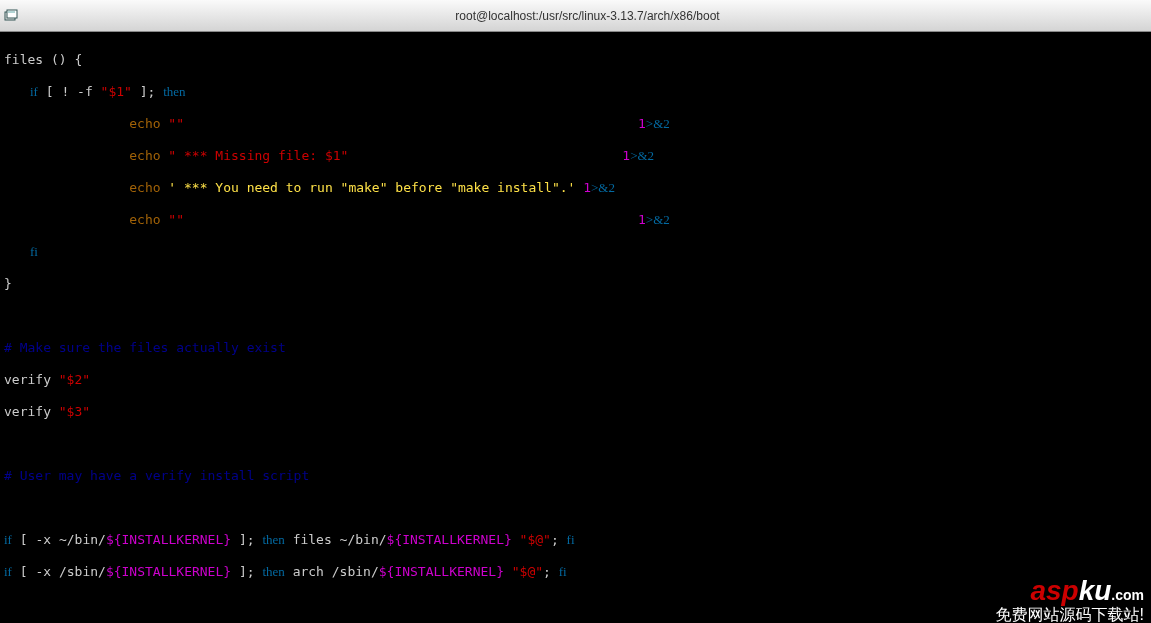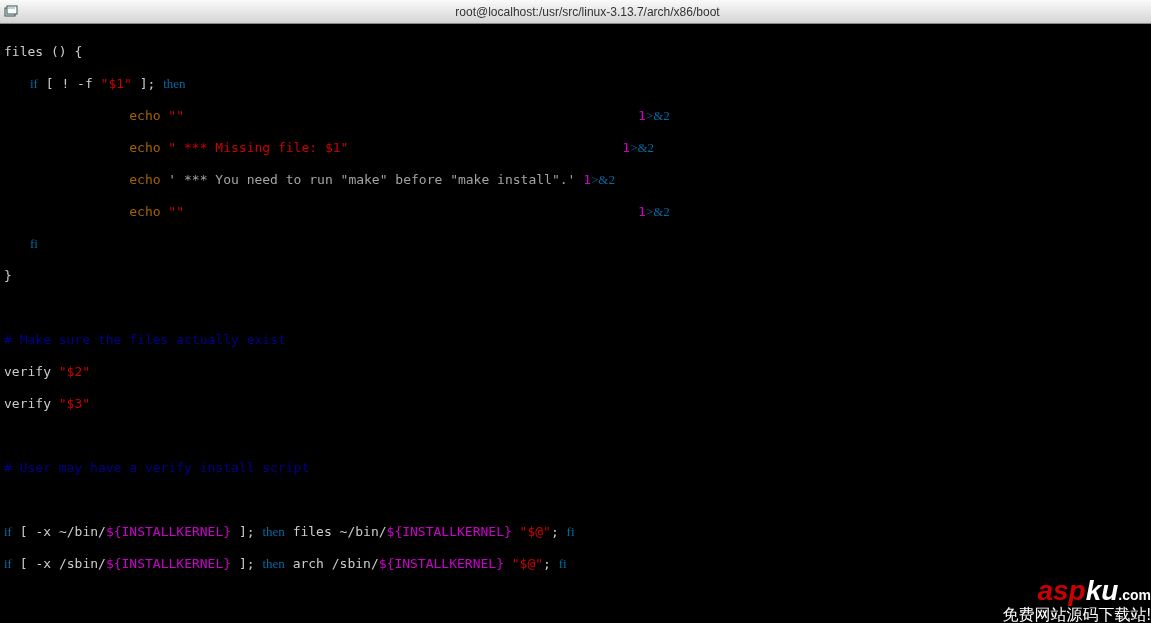--- a/index.html
+++ b/index.html
@@ -9,21 +9,21 @@
       font-size: 13px;
       line-height: 16px;
       color: #cccccc;
       width: 1151px;
       height: 623px;
       overflow: hidden;
       position: relative;
     }
     .titlebar {
       background: linear-gradient(to bottom, #fafafa, #d4d4d4);
-      height: 24px;
+      height: 32px;
       display: flex;
       align-items: center;
       color: #333;
       font-family: sans-serif;
       font-size: 12px;
       border-bottom: 1px solid #888;
     }
     .titlebar-icon {
       margin-left: 4px;
       margin-right: 6px;
@@ -37,28 +37,28 @@
       flex: 1;
       text-align: center;
     }
     .terminal {
       padding: 4px;
       white-space: pre;
     }
     .c-default { color: #cccccc; }
     .c-yellow { color: #0369a1; font-family: Liberation Serif, serif; }
     .c-red { color: #cd0000; }
-    .c-darkred { color: #a3a3a3; }
+    .c-darkred { color: #fde047; }
     .c-darkblue { color: #00008b; }
     .c-magenta { color: #cd00cd; }
     .c-green { color: #a16207; }
     .watermark {
       position: absolute;
       bottom: 0;
-      right: 0;
+      right: 7px;
       text-align: right;
       font-family: sans-serif;
     }
     .watermark-main {
       font-size: 28px;
       font-weight: bold;
       font-style: italic;
       line-height: 1;
     }
     .watermark-main .wm-red { color: #cc0000; }

